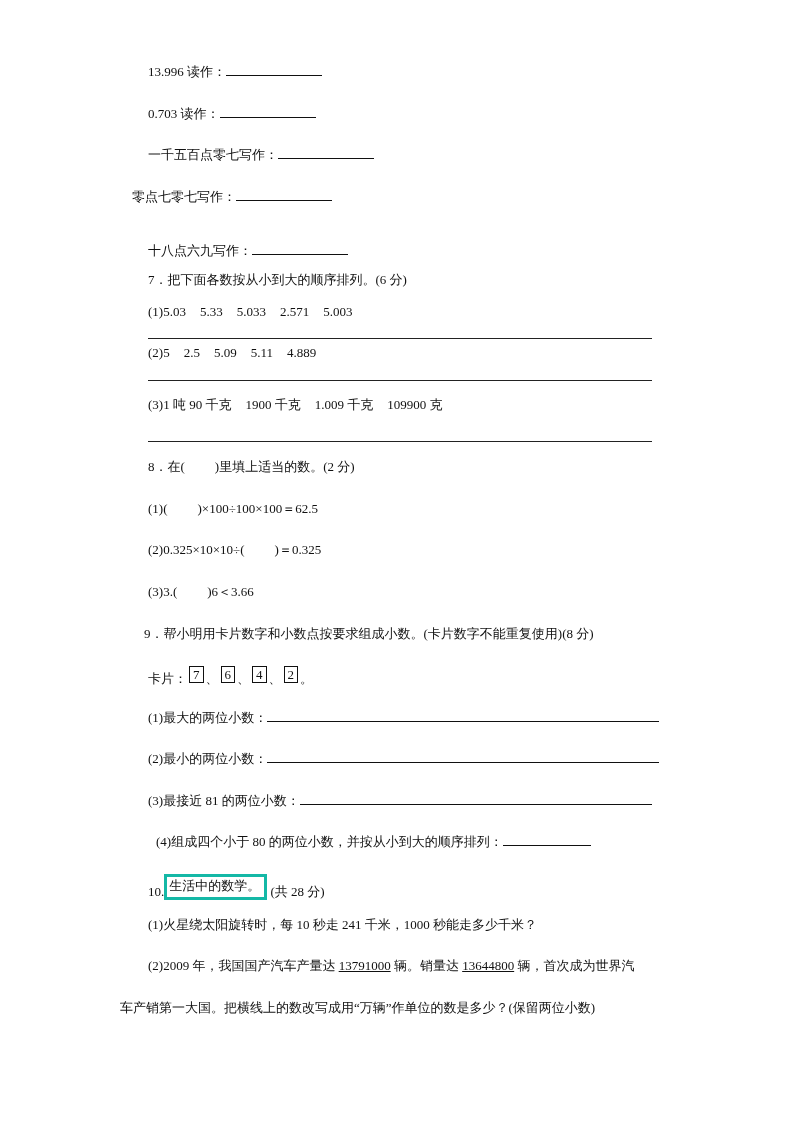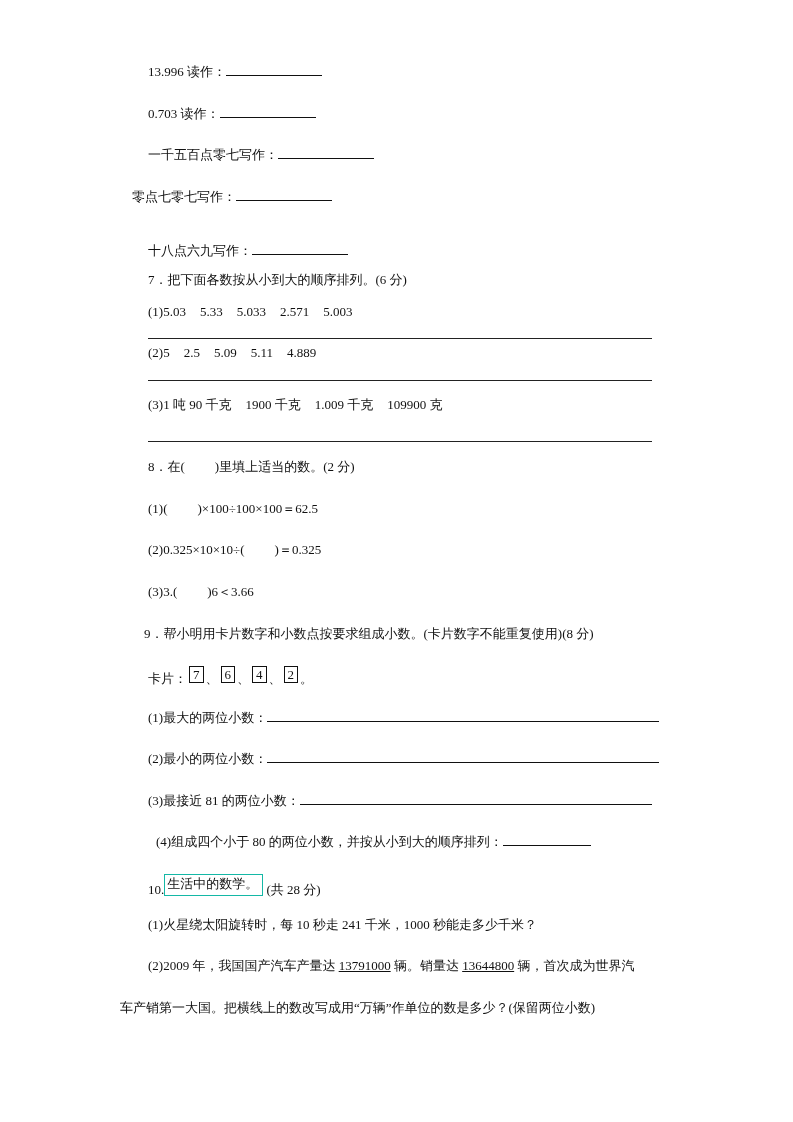--- a/index.html
+++ b/index.html
@@ -6,21 +6,21 @@
   body {
     width: 793px; height: 1122px; background: #ffffff; position: relative;
     font-family: "Liberation Serif", "DejaVu Serif", serif; color: #111;
     font-size: 13px; overflow: hidden;
   }
   .line { position: absolute; white-space: nowrap; line-height: 18px; }
   .blank { display: inline-block; border-bottom: 1px solid #111; height: 12px; vertical-align: baseline; }
   .rule { position: absolute; height: 0; border-top: 1px solid #222; }
   .sp { display: inline-block; width: 14px; }
   .card { display: inline-block; border: 1px solid #111; padding: 0 3px; line-height: 15px; margin: 0 2px; position: relative; top: -4px; }
-  .boxed { display: inline-block; border: 1px solid #14b8a6; padding: 0 4px 2px 2px; position: relative; top: -6px; }
+  .boxed { display: inline-block; border: 3px solid #14b8a6; padding: 0 4px 2px 2px; position: relative; top: -6px; }
   .ul { text-decoration: underline; }
   .paren { display: inline-block; width: 30px; }
 </style>
 </head>
 <body>
 
 <div class="line" style="left:148px;top:63px;">
   <span>13.996 读作：</span><span class="blank" style="width:96px;"></span>
 </div>
 <div class="line" style="left:148px;top:105px;">

